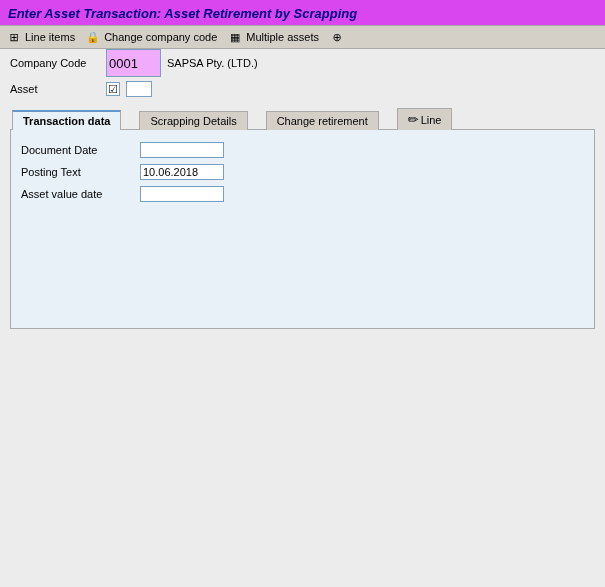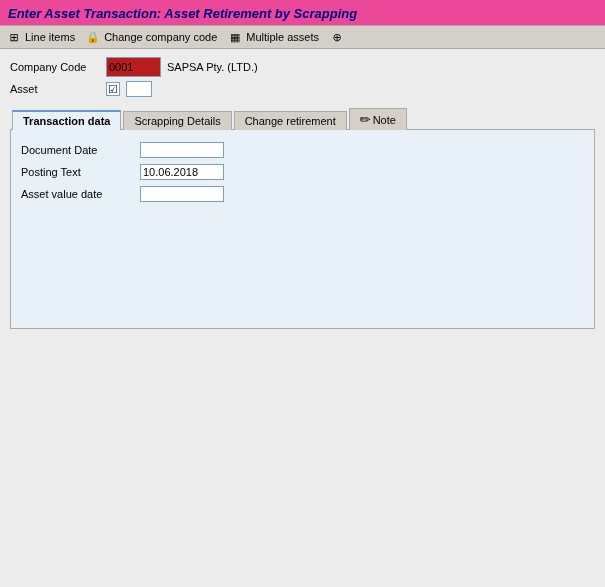--- a/index.html
+++ b/index.html
@@ -5,21 +5,21 @@
     * { box-sizing: border-box; margin: 0; padding: 0; }
     body {
       font-family: Arial, sans-serif;
       font-size: 12px;
       background: #ececec;
       width: 605px;
       height: 587px;
       overflow: hidden;
     }
     .title-bar {
-      background: #ec4899;
+      background: #d946ef;
       padding: 6px 8px 4px 8px;
       border-bottom: 1px solid #aaa;
     }
     .title-bar h1 {
       font-size: 13px;
       font-weight: bold;
       color: #000080;
       font-style: italic;
     }
     .toolbar {
@@ -39,43 +39,43 @@
       color: #000;
     }
     .toolbar-icon {
       width: 16px;
       height: 16px;
       display: inline-flex;
       align-items: center;
       justify-content: center;
     }
     .main-content {
-      padding: 8px 10px;
+      padding: 0 10px;
       background: #ececec;
     }
     .field-row {
       display: flex;
       align-items: center;
       margin-bottom: 4px;
       gap: 6px;
     }
     .field-label {
       font-size: 11px;
       color: #000;
       min-width: 90px;
     }
     .field-value {
       font-size: 11px;
       color: #000;
     }
     .field-input {
       border: 1px solid #7a9fc2;
-      background: #b91c1c;
-      height: 20px;
-      font-size: 11px;
+      background: #f0abfc;
+      height: 28px;
+      font-size: 13px;
       padding: 0 2px;
     }
     .input-narrow { width: 55px; }
     .checkbox-input {
       width: 14px;
       height: 14px;
       border: 1px solid #7a9fc2;
       background: #fff;
       display: inline-flex;
       align-items: center;
@@ -88,21 +88,21 @@
       border: 1px solid #7a9fc2;
       background: #fff;
     }
     
     .tab-container {
       margin-top: 10px;
     }
     .tab-bar {
       display: flex;
       align-items: flex-end;
-      gap: 2px;
+      gap: 18px;
       padding-left: 2px;
     }
     .tab {
       padding: 3px 10px;
       font-size: 11px;
       cursor: pointer;
       border: 1px solid #aaa;
       border-bottom: none;
       background: #d4d0c8;
       color: #000;
@@ -190,21 +190,21 @@
       <div class="tab active">
         <span>Transaction data</span>
       </div>
       <div class="tab">
         <span>Scrapping Details</span>
       </div>
       <div class="tab">
         <span>Change retirement</span>
       </div>
       <div class="tab">
-        <span class="tab-icon">✏</span><span>Note</span>
+        <span class="tab-icon">✏</span><span>Line</span>
       </div>
     </div>
 
     <div class="tab-content">
 
       <div class="tab-field-row">
         <span class="tab-field-label">Document Date</span>
         <input class="tab-input tab-input-date" type="text" value="" style="">
       </div>
 

